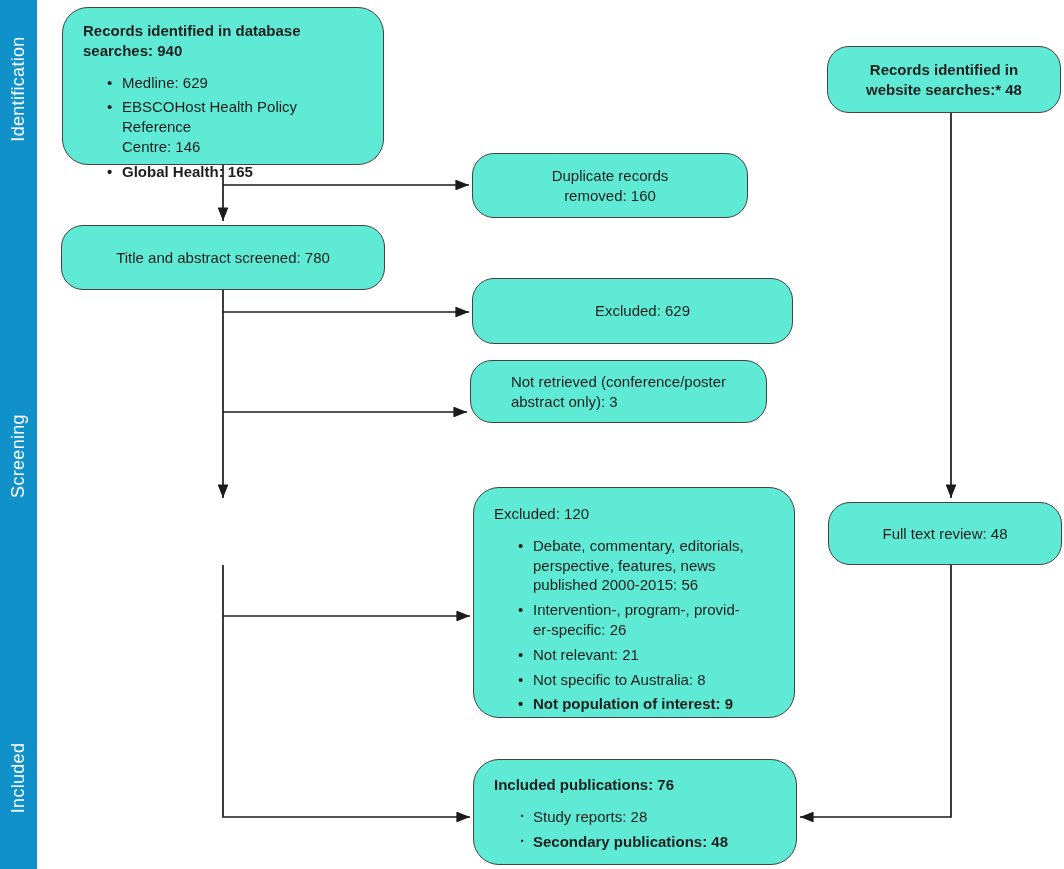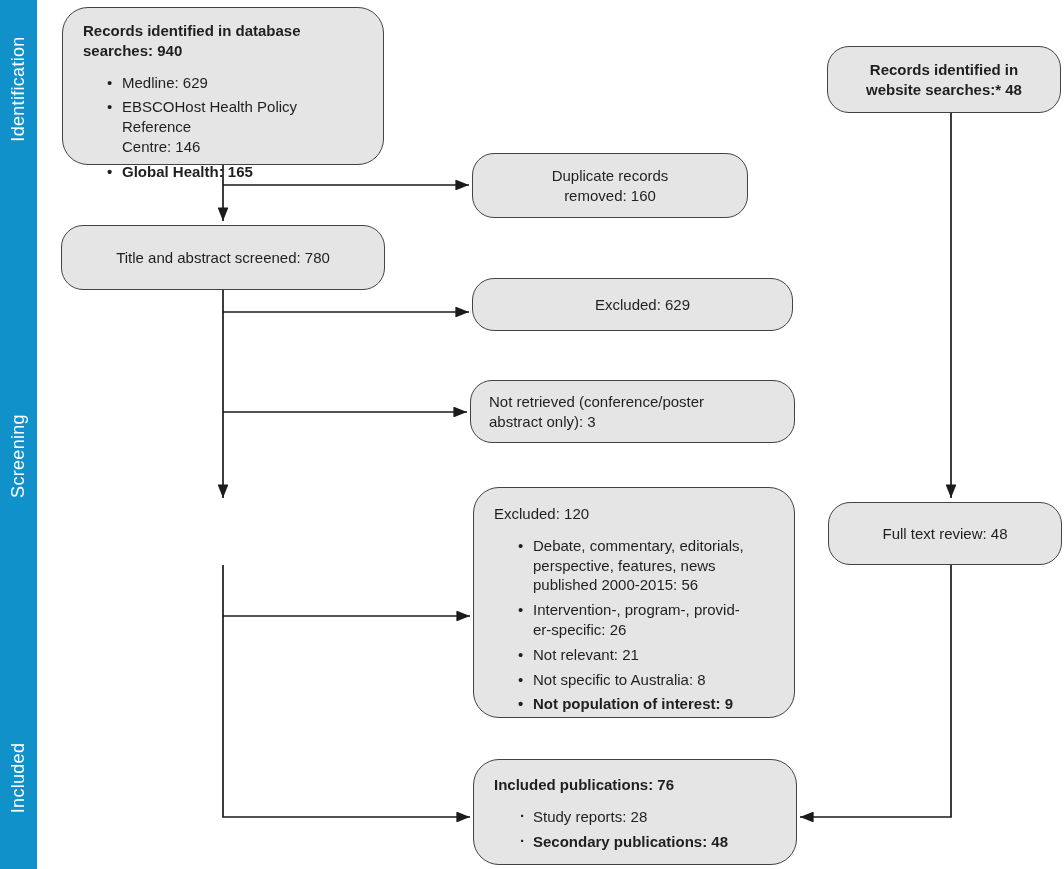--- a/index.html
+++ b/index.html
@@ -14,21 +14,21 @@
   }
   .side-label {
     position:absolute; left:18px; transform:translate(-50%,-50%) rotate(-90deg);
     color:#ffffff; font-size:18px; letter-spacing:0.3px; white-space:nowrap;
   }
   
   .connectors { position:absolute; left:0; top:0; }
   .connectors line, .connectors polyline { stroke:#1b1b1b; stroke-width:1.7; fill:none; }
   
   .box {
-    position:absolute; box-sizing:border-box; background:#e5e5e5;
+    position:absolute; box-sizing:border-box; background:#5eead4;
     border:1.6px solid #434343; border-radius:22px;
     font-size:15px; line-height:1.32; color:#1f1f1f;
   }
   .box .pre { white-space:pre-line; }
   .center { display:flex; align-items:center; justify-content:center; text-align:center; }
   .vcenter-left { display:flex; flex-direction:column; justify-content:center; text-align:left; padding:0 18px; }
   .bold { font-weight:bold; }
   .box-pad { padding:13px 16px 12px 20px; border-radius:26px; }
   .box-title { margin:0 0 5px 0; }
   .box ul { list-style:none; margin:12px; padding:0 0 0 12px; }
@@ -83,25 +83,25 @@
 
   <div class="box center" style="left:472px; top:153px; width:276px; height:65px;">
     <div class="pre">Duplicate records
 removed: 160</div>
   </div>
 
   <div class="box center" style="left:61px; top:225px; width:324px; height:65px;text-align:right;">
     <div class="pre">Title and abstract screened: 780</div>
   </div>
 
-  <div class="box center" style="left:472px; top:278px; width:321px; height:53px;padding-left:20px;">
+  <div class="box center" style="left:472px; top:278px; width:321px; height:66px;padding-left:20px;">
     <div class="pre">Excluded: 629</div>
   </div>
 
-  <div class="box vcenter-left" style="left:470px; top:380px; width:325px; height:63px;">
+  <div class="box vcenter-left" style="left:470px; top:360px; width:297px; height:63px;align-items:center;">
     <div class="pre">Not retrieved (conference/poster
 abstract only): 3</div>
   </div>
 
 
   <div class="box box-pad" style="left:473px; top:487px; width:322px; height:231px; padding-top:16px;">
     <div class="box-title">Excluded: 120</div>
     <ul class="dot-big">
       <li>Debate, commentary, editorials,
 perspective, features, news

